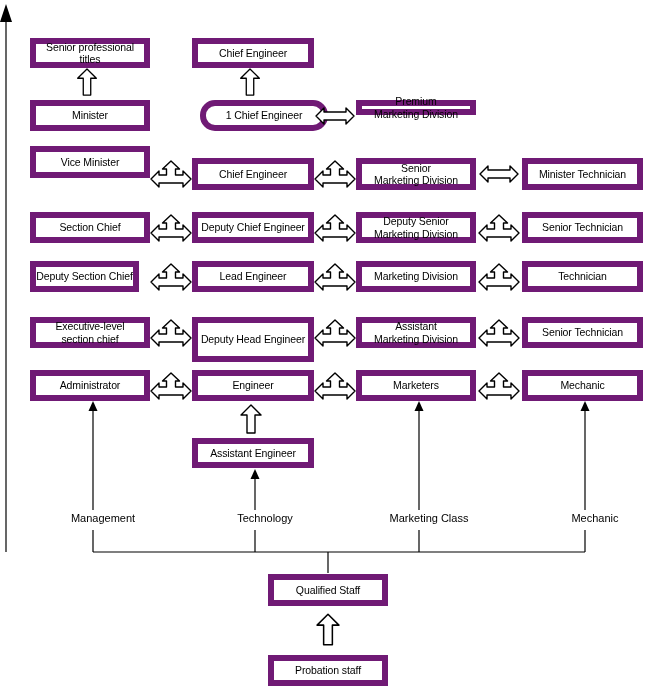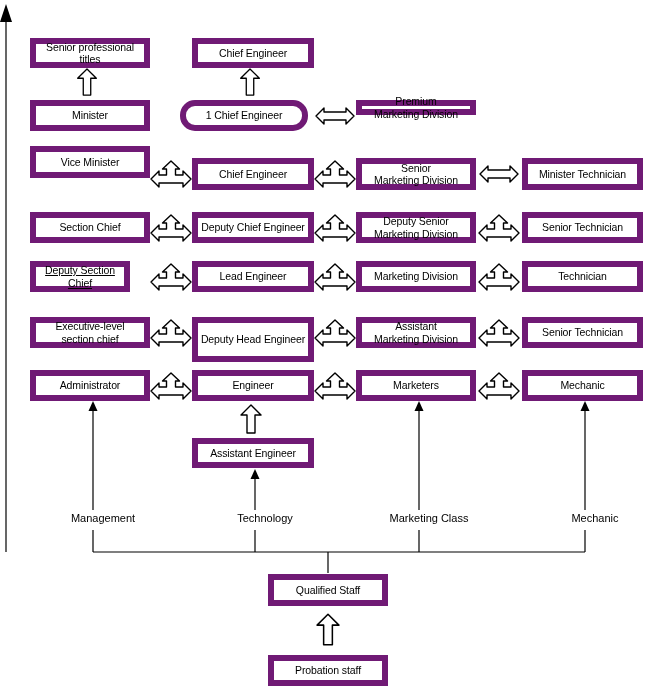--- a/index.html
+++ b/index.html
@@ -31,21 +31,21 @@
       <line x1="255" y1="530" x2="255" y2="552" stroke="#000000" stroke-width="1.2"></line>
       <line x1="419" y1="530" x2="419" y2="552" stroke="#000000" stroke-width="1.2"></line>
       <line x1="585" y1="530" x2="585" y2="552" stroke="#000000" stroke-width="1.2"></line>
       <line x1="93" y1="552" x2="585" y2="552" stroke="#000000" stroke-width="1.2"></line>
       <line x1="328" y1="552" x2="328" y2="573" stroke="#000000" stroke-width="1.2"></line>
     </svg>
   <div id="nodes">
       <div class="node" style="left: 30px; top: 38px; width: 120px; height: 30px;">Senior professional titles</div>
       <div class="node" style="left: 192px; top: 38px; width: 122px; height: 30px;">Chief Engineer</div>
       <div class="node" style="left: 30px; top: 100px; width: 120px; height: 31px;">Minister</div>
-      <div class="node" style="left: 180px; top: 100px; width: 128px; height: 31px; border-radius: 15px;">1 Chief Engineer</div>
+      <div class="node" style="left: 200px; top: 100px; width: 128px; height: 31px; border-radius: 15px;">1 Chief Engineer</div>
       <div class="node" style="left: 356px; top: 100px; width: 120px; height: 15px;">Premium
 Marketing Division</div>
       <svg viewBox="0 0 40 18" class="glyph" style="left:315px;top:106.5px;width:40px;height:18px;">
         <path d="M1,9 L9,1 L9,5 L31,5 L31,1 L39,9 L31,17 L31,13 L9,13 L9,17 Z" fill="#fff" stroke="#000000" stroke-width="1.4" stroke-linejoin="round"></path>
       </svg>
       <div class="node" style="left: 30px; top: 146px; width: 120px; height: 32px;">Vice Minister</div>
       <div class="node" style="left: 192px; top: 158px; width: 122px; height: 32px;">Chief Engineer</div>
       <div class="node" style="left: 356px; top: 158px; width: 120px; height: 32px;">Senior
 Marketing Division</div>
       <div class="node" style="left: 522px; top: 158px; width: 121px; height: 32px;">Minister Technician</div>
@@ -65,21 +65,21 @@
       <div class="node" style="left: 522px; top: 212px; width: 121px; height: 31px;">Senior Technician</div>
       <svg viewBox="0 0 42 30" class="glyph" style="left:150px;top:213.5px;width:42px;height:30px;">
         <path d="M1,19 L9,11 L9,15 L16.5,15 L16.5,9 L12.5,9 L21,1 L29.5,9 L25.5,9 L25.5,15 L33,15 L33,11 L41,19 L33,27 L33,23 L9,23 L9,27 Z" fill="#fff" stroke="#000000" stroke-width="1.4" stroke-linejoin="round"></path>
       </svg>
       <svg viewBox="0 0 42 30" class="glyph" style="left:314px;top:213.5px;width:42px;height:30px;">
         <path d="M1,19 L9,11 L9,15 L16.5,15 L16.5,9 L12.5,9 L21,1 L29.5,9 L25.5,9 L25.5,15 L33,15 L33,11 L41,19 L33,27 L33,23 L9,23 L9,27 Z" fill="#fff" stroke="#000000" stroke-width="1.4" stroke-linejoin="round"></path>
       </svg>
       <svg viewBox="0 0 42 30" class="glyph" style="left:478px;top:213.5px;width:42px;height:30px;">
         <path d="M1,19 L9,11 L9,15 L16.5,15 L16.5,9 L12.5,9 L21,1 L29.5,9 L25.5,9 L25.5,15 L33,15 L33,11 L41,19 L33,27 L33,23 L9,23 L9,27 Z" fill="#fff" stroke="#000000" stroke-width="1.4" stroke-linejoin="round"></path>
       </svg>
-      <div class="node" style="left: 30px; top: 261px; width: 100px; height: 31px; text-decoration: underline;">Deputy Section Chief</div>
+      <div class="node" style="left: 30px; top: 261px; width: 109px; height: 31px;">Deputy Section Chief</div>
       <div class="node" style="left: 192px; top: 261px; width: 122px; height: 31px;">Lead Engineer</div>
       <div class="node" style="left: 356px; top: 261px; width: 120px; height: 31px;">Marketing Division</div>
       <div class="node" style="left: 522px; top: 261px; width: 121px; height: 31px;">Technician</div>
       <svg viewBox="0 0 42 30" class="glyph" style="left:150px;top:262.5px;width:42px;height:30px;">
         <path d="M1,19 L9,11 L9,15 L16.5,15 L16.5,9 L12.5,9 L21,1 L29.5,9 L25.5,9 L25.5,15 L33,15 L33,11 L41,19 L33,27 L33,23 L9,23 L9,27 Z" fill="#fff" stroke="#000000" stroke-width="1.4" stroke-linejoin="round"></path>
       </svg>
       <svg viewBox="0 0 42 30" class="glyph" style="left:314px;top:262.5px;width:42px;height:30px;">
         <path d="M1,19 L9,11 L9,15 L16.5,15 L16.5,9 L12.5,9 L21,1 L29.5,9 L25.5,9 L25.5,15 L33,15 L33,11 L41,19 L33,27 L33,23 L9,23 L9,27 Z" fill="#fff" stroke="#000000" stroke-width="1.4" stroke-linejoin="round"></path>
       </svg>
       <svg viewBox="0 0 42 30" class="glyph" style="left:478px;top:262.5px;width:42px;height:30px;">

